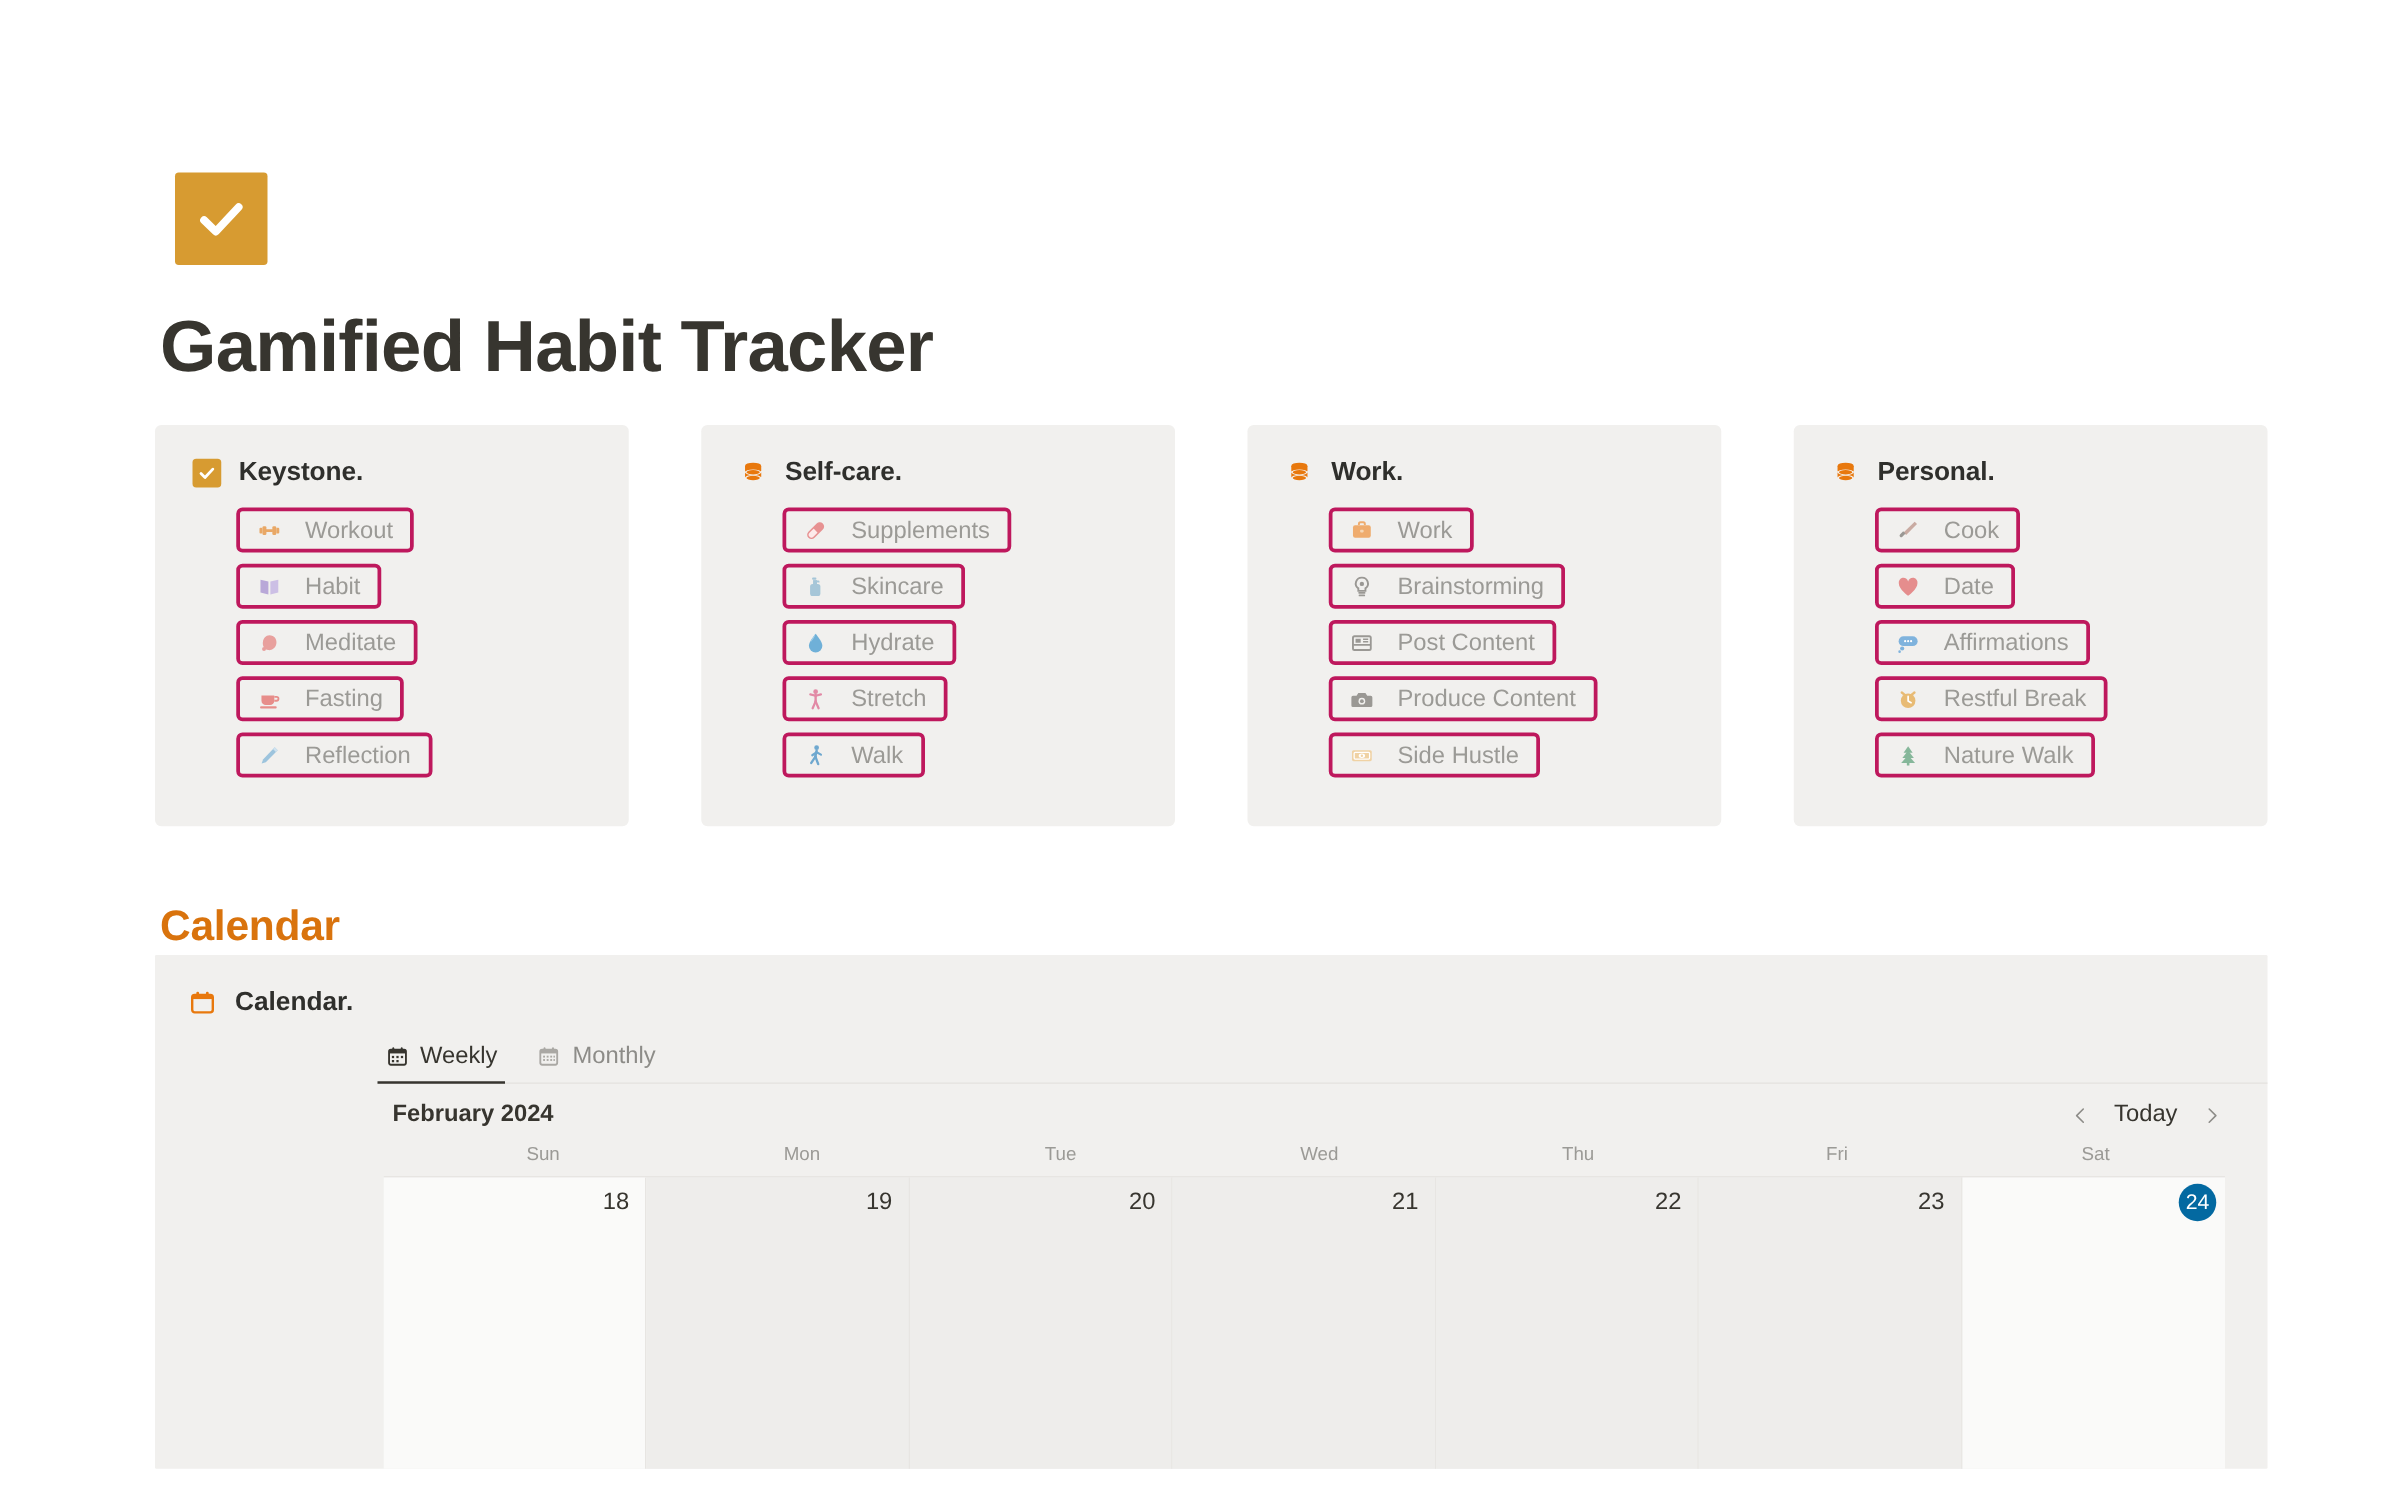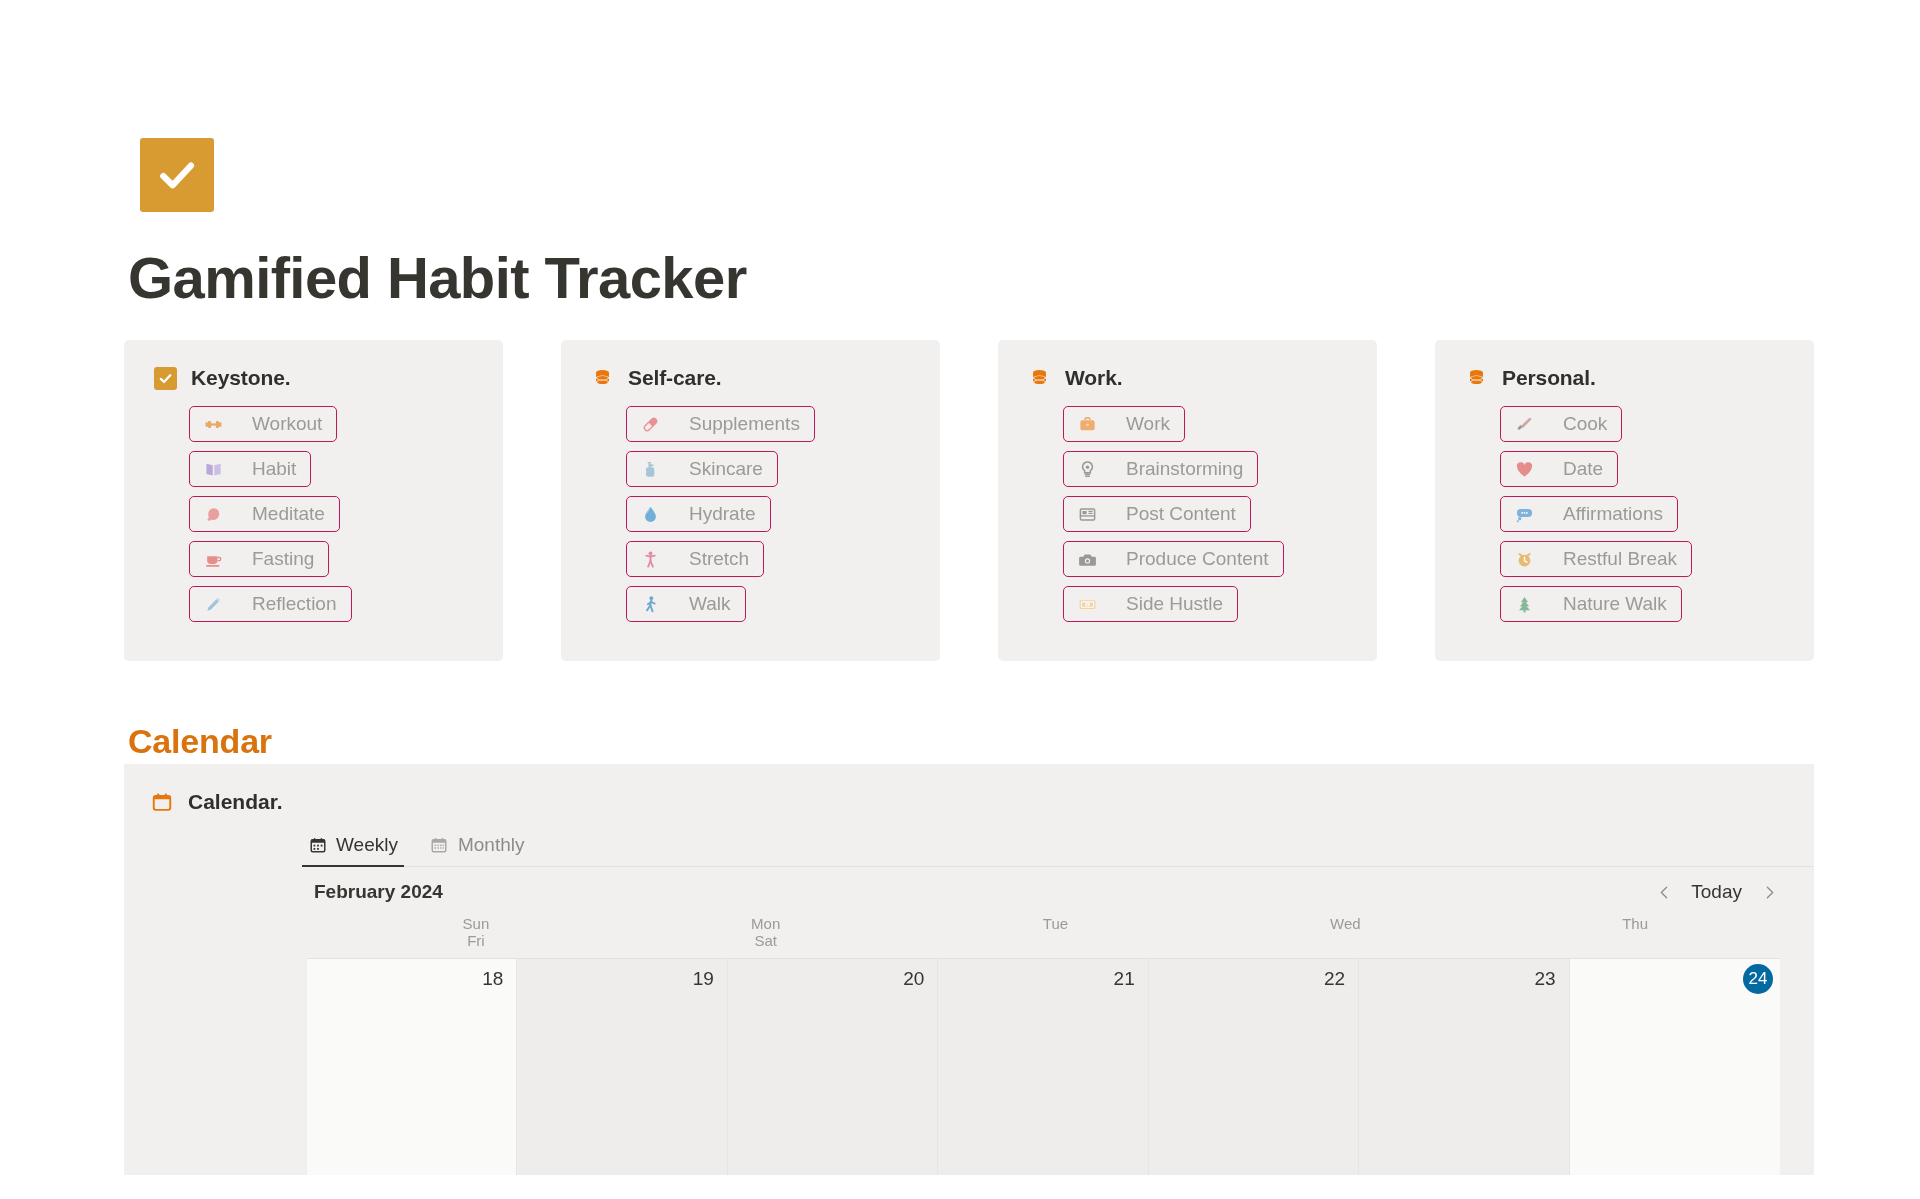--- a/index.html
+++ b/index.html
@@ -87,22 +87,23 @@
     font-weight: bold;
     color: #2f2f2c;
     letter-spacing: -0.1px;
   }
   .pill-list {
     padding-left: 62px;
     padding-top: 8px;
   }
   .pill {
     display: inline-flex;
-    gap: 29px;
-    border: 1px solid #be185d;
+    align-items: center;
+    gap: 19px;
+    border: 3px solid #be185d;
     border-radius: 5px;
     background: transparent;
     padding: 7px 14px 7px 13px;
     margin-bottom: 9px;
     height: 36px;
   }
   .pill-row { display: block; }
   .pill-ico {
     width: 20px; height: 20px;
     flex: 0 0 20px;
@@ -196,21 +197,21 @@
     display: flex; align-items: center; justify-content: center;
     color: #9b9a96;
   }
   .nav-today {
     font-size: 19px;
     color: #37352f;
   }
 
   .weekday-row {
     display: grid;
-    grid-template-columns: repeat(5, 1fr);
+    grid-template-columns: repeat(7, 1fr);
     padding: 6px 34px 0 183px;
     margin-left: 24px;
   }
   .weekday {
     text-align: center;
     font-size: 15px;
     color: #9b9a96;
   }
   .days-grid {
     display: grid;

